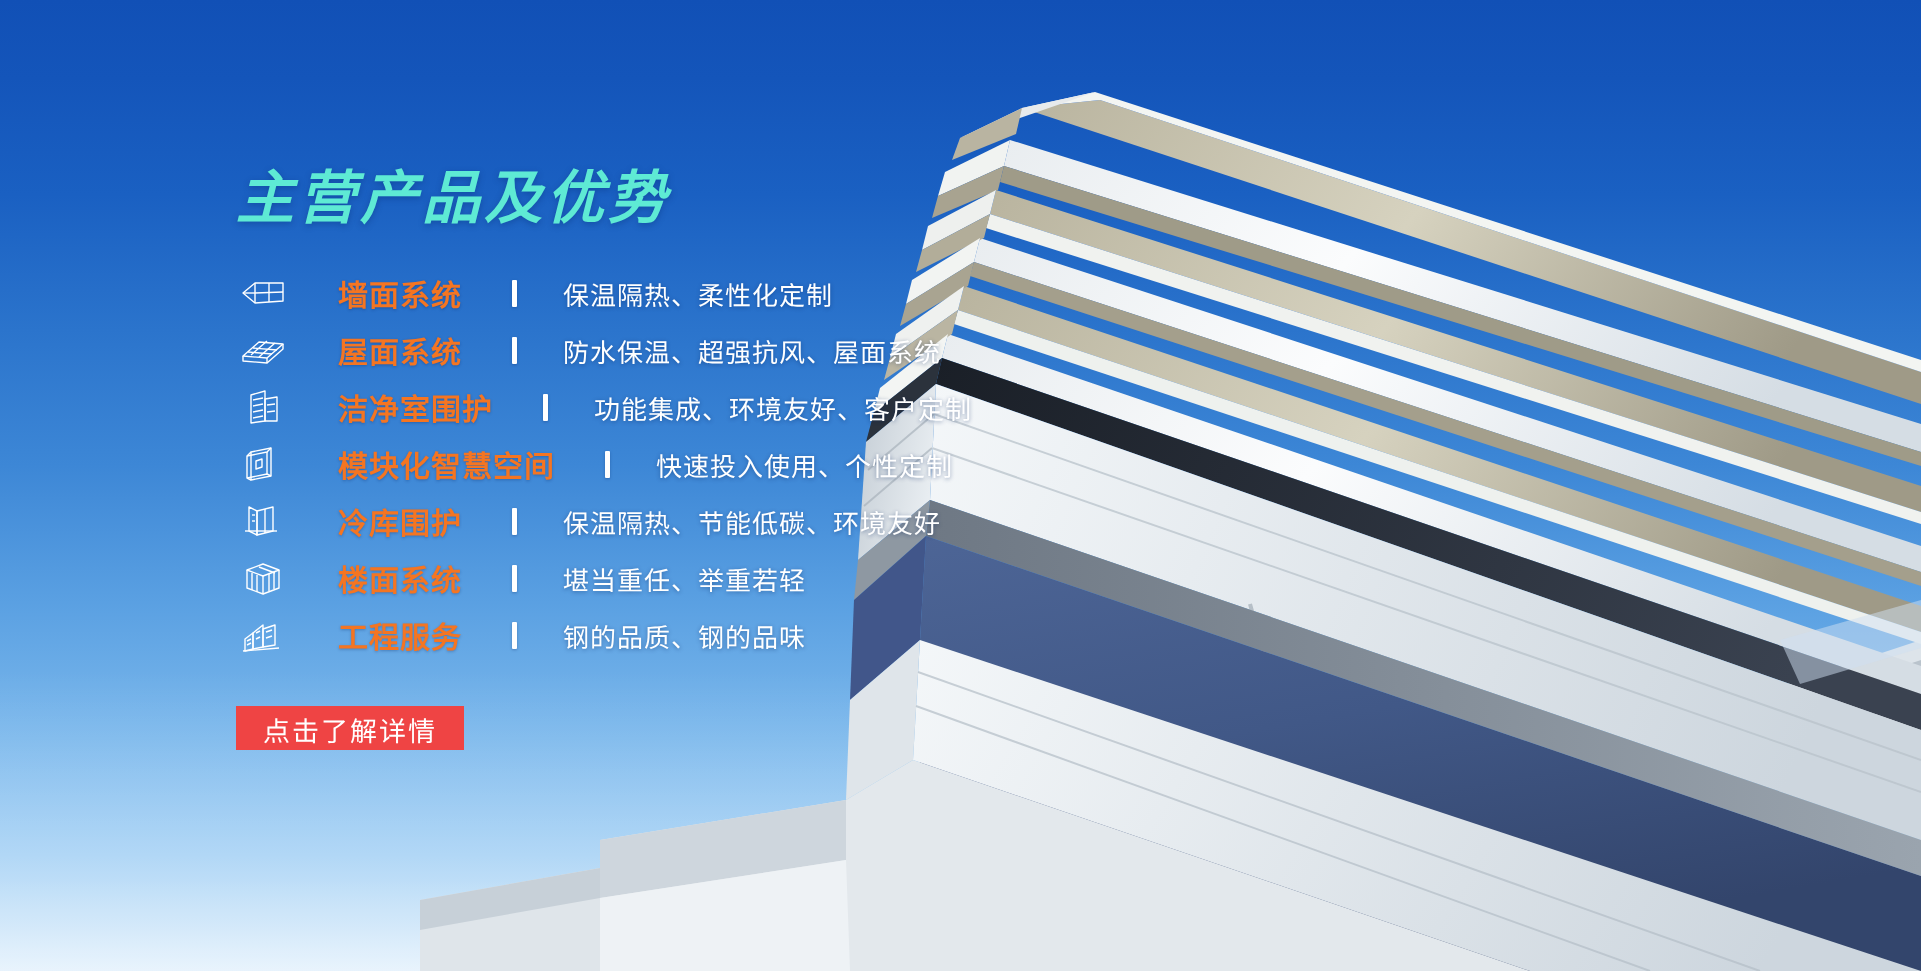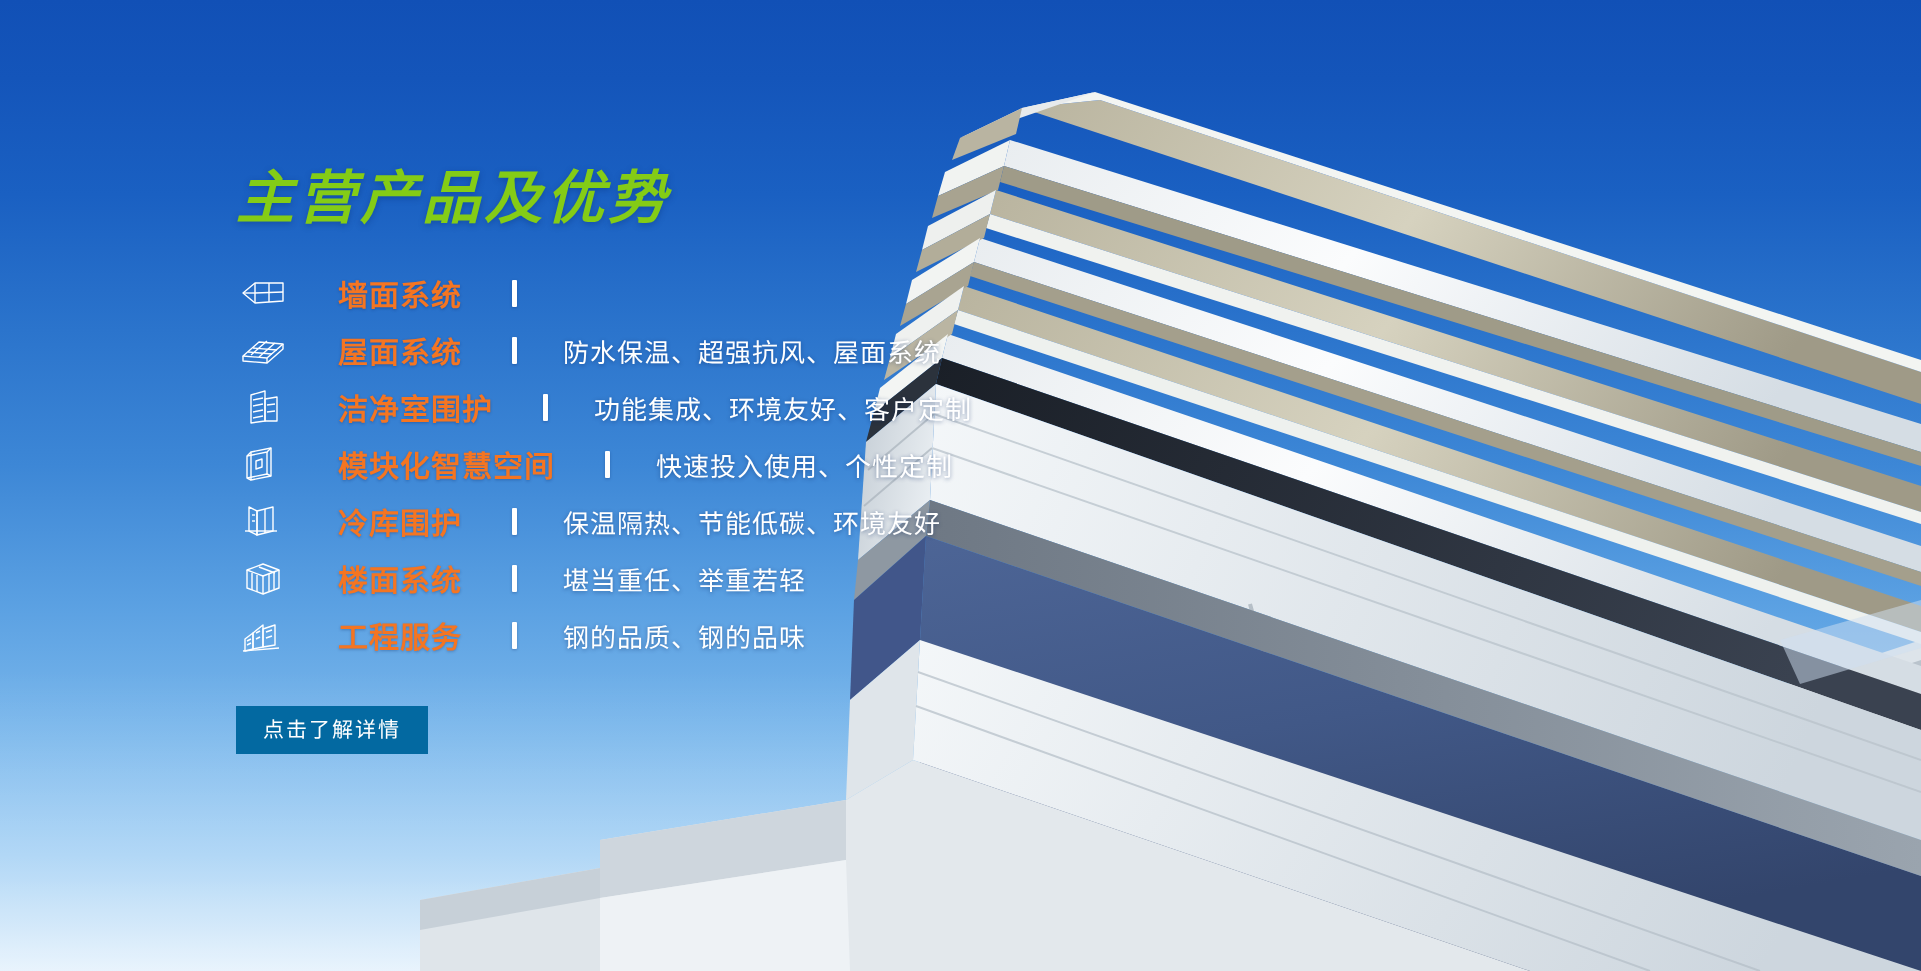--- a/index.html
+++ b/index.html
@@ -53,21 +53,21 @@
     z-index:6;
   }
 
   
   .heading{
     font-family:"DejaVu Sans","Liberation Sans",sans-serif;
     font-size:58px;
     font-weight:bold;
     font-style:italic;
     letter-spacing:4px;
-    color:#84cc16;
+    color:#5eead4;
     line-height:1.05;
     text-shadow:0 2px 6px rgba(0,40,110,.35);
     white-space:nowrap;
   }
 
   
   .features{
     margin-top:36px;
     list-style:none;
   }
@@ -105,25 +105,25 @@
     font-size:26px;
     color:#ffffff;
     letter-spacing:1px;
     text-shadow:0 1px 4px rgba(0,35,95,.45);
   }
 
   
   .cta-wrap{ margin-top:42px; }
   .cta{
     display:inline-block;
-    background:#0369a1;
+    background:#ef4444;
     color:#ffffff;
-    font-size:21px;
+    font-size:27px;
     letter-spacing:2px;
-    padding:13px 27px 14px 27px;
+    padding:13px 27px 4px 27px;
     border:0;
     cursor:pointer;
     line-height:1;
     font-family:"Liberation Sans","DejaVu Sans",sans-serif;
   }
 </style>
 </head>
 <body>
 
 <div id="stage">
@@ -264,20 +264,21 @@
           <svg width="48" height="40" viewBox="0 0 48 40" fill="none" stroke="#ffffff" stroke-width="1.4" stroke-linejoin="round">
             <polygon points="4,20 16,10 44,10 44,28 16,30"></polygon>
             <polyline points="16,10 16,30"></polyline>
             <polyline points="4,20 16,20"></polyline>
             <polyline points="16,20 44,19"></polyline>
             <polyline points="30,10 30,29"></polyline>
           </svg>
         </span>
         <span class="feat-title">墙面系统</span>
         <span class="feat-sep"></span>
+        <span class="feat-desc">保温隔热、柔性化定制</span>
       </li>
 
       <li class="feature">
         <span class="feat-icon">
           <svg width="48" height="40" viewBox="0 0 48 40" fill="none" stroke="#ffffff" stroke-width="1.4" stroke-linejoin="round">
             <polygon points="4,26 20,12 44,14 28,28"></polygon>
             <polyline points="4,26 4,31 28,33 28,28"></polyline>
             <polyline points="28,33 44,19 44,14"></polyline>
             <polyline points="9,22 33,24"></polyline>
             <polyline points="14,18 38,20"></polyline>

